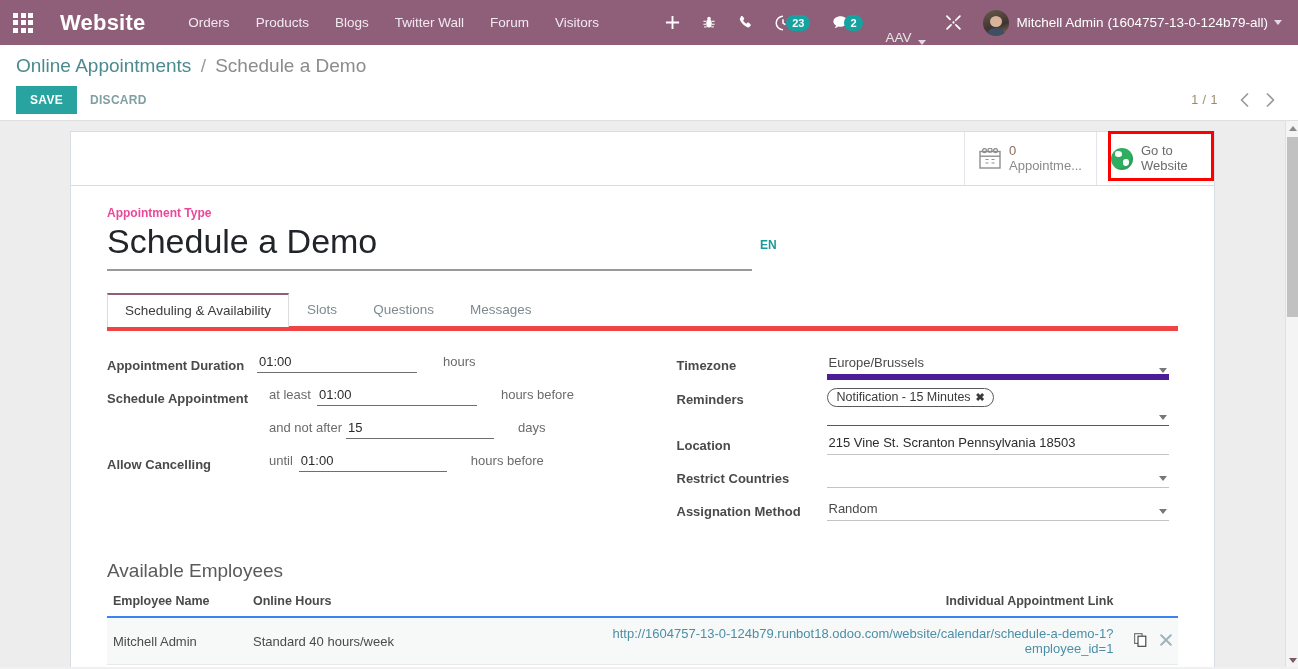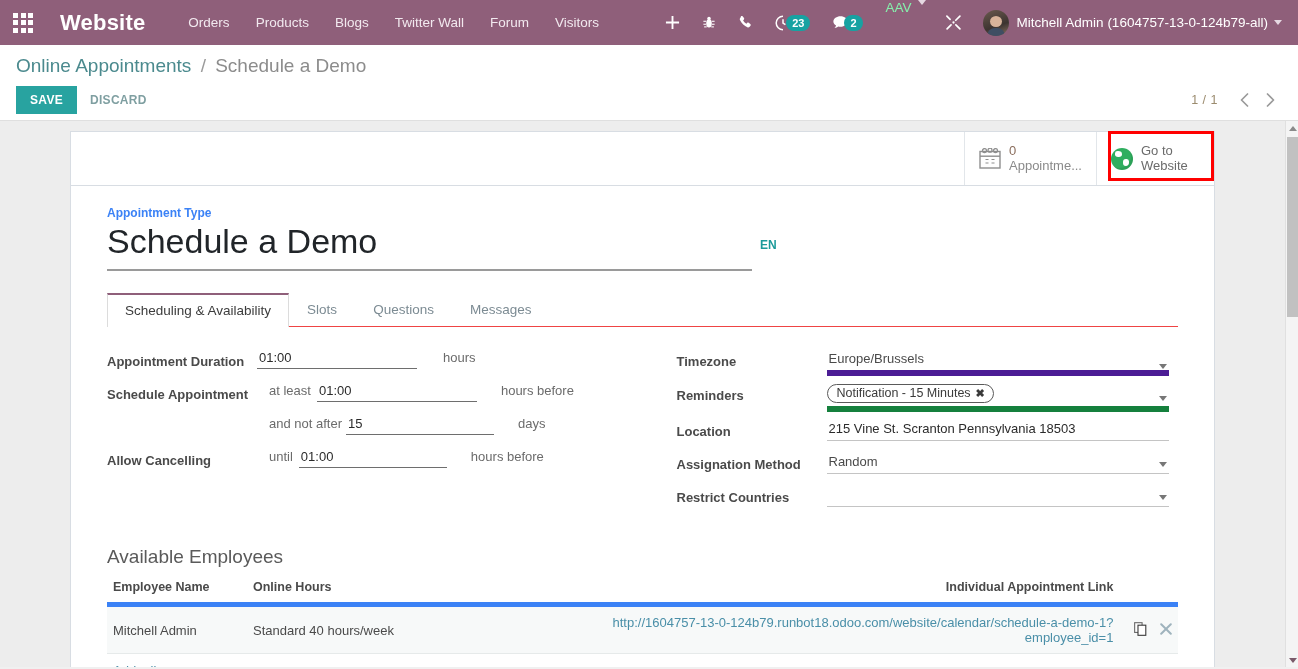--- a/index.html
+++ b/index.html
@@ -40,22 +40,22 @@
     height: 59px; display: flex; align-items: center; justify-content: center;
     padding: 0 11px; cursor: pointer; position: relative; color: #fff;
   }
   .nav-icon svg { display: block; }
   .badge-pill {
     background: #17a2a2; color: #fff; font-size: 11px; font-weight: bold;
     border-radius: 9px; padding: 1px 6px; margin-left: -5px;
     line-height: 14px; height: 16px; display: inline-block;
   }
   .nav-text {
-    font-size: 13.5px; color: #86efac; padding: 0 8px 0 12px;
-    display: flex; align-items: flex-start; height: 45px; cursor: pointer;
+    font-size: 13.5px; color: #e5e5e5; padding: 0 8px 0 12px;
+    display: flex; align-items: flex-end; height: 45px; cursor: pointer;
   }
   .caret-down {
     width: 0; height: 0; border-left: 4px solid transparent;
     border-right: 4px solid transparent; border-top: 5px solid #e6d8e2;
     margin-left: 6px;
   }
   .user-menu {
     display: flex; align-items: center; height: 45px; padding: 0 6px 0 10px;
     cursor: pointer;
   }
@@ -149,37 +149,37 @@
     background:#fff; border-radius: 50% 40% 60% 50%;
   }
   .highlight-box {
     position: absolute; border: 3px solid #f00; pointer-events: none;
     top: -1px; right: 0px; width: 106px; height: 50px; z-index: 5;
   }
 
   
   .title-block { padding: 20px 36px 0 36px; position: relative; }
   .field-label-small {
-    font-size: 12px; font-weight: bold; color: #3b82f6; margin-bottom: 2px;
+    font-size: 12px; font-weight: bold; color: #ec4899; margin-bottom: 2px;
   }
   .title-row { display: flex; align-items: flex-start; }
   .title-input {
     font-size: 34px; color: #212529; font-weight: normal;
     border: none; border-bottom: 2px solid #9a9a9a; outline: none;
     width: 645px; padding: 0 0 8px 0; background: transparent;
     font-family: "Liberation Sans", sans-serif;
   }
   .lang-badge {
     font-size: 12px; color: #1c9a9a; font-weight: bold;
     margin-left: 8px; margin-top: 16px; cursor: pointer;
   }
 
   
   .notebook { margin: 22px 0 0 0; padding: 0 36px; }
-  .tabs { display: flex; border-bottom: 1px solid #ef4444; }
+  .tabs { display: flex; border-bottom: 5px solid #ef4444; }
   .tab {
     font-size: 13.5px; color: #7c8b93; padding: 8px 17px 9px 17px;
     border: 1px solid transparent; border-bottom: none; cursor: pointer;
     background: transparent; margin-bottom: -1px; white-space: nowrap;
   }
   .tab.active {
     color: #3c3c3c; background: #fff;
     border-color: #dcdcdc #dcdcdc #fff #dcdcdc;
     border-top: 2px solid #8f5f7a;
   }
@@ -233,21 +233,21 @@
     font-family: "Liberation Sans", sans-serif;
   }
 
   
   .emp-section { padding: 28px 36px 0 36px; }
   .emp-title { font-size: 19px; color: #5a5a5a; margin-bottom: 12px; font-weight: normal; }
   .emp-table { width: 100%; border-collapse: collapse; }
   .emp-table th {
     font-size: 12.5px; font-weight: bold; color: #4a4a4a;
     text-align: left; padding: 0 6px 8px 6px;
-    border-bottom: 5px solid #3b82f6;
+    border-bottom: 2px solid #3b82f6;
   }
   .emp-table th.right { text-align: right; }
   .emp-table td {
     font-size: 13px; color: #4a4a4a; padding: 8px 6px;
     background: #f7f9f9; border-bottom: 1px solid #e6eaea;
   }
   .emp-link { color: #4a8fa8; text-decoration: none; font-size: 13px; cursor: pointer; }
   .cell-link { text-align: right; }
   .row-icons { width: 56px; text-align: right; white-space: nowrap; }
   .ico-copy, .ico-del { display: inline-block; margin-left: 9px; cursor: pointer; vertical-align: middle; }
@@ -479,48 +479,48 @@
             <div class="fgroup">
               <div class="flabel flabel-r">Timezone</div>
               <div class="sel-wrap">
                 <input class="sel-field sel-line-dark" value="Europe/Brussels" style="">
                 <span class="sel-caret"></span>
               </div>
             </div>
 
             <div class="fgroup">
               <div class="flabel flabel-r">Reminders</div>
-              <div class="sel-wrap" style="padding-bottom:3px; border-bottom:6px solid #15803d;">
+              <div class="sel-wrap" style="padding-bottom:18px; border-bottom:1px solid #15803d;">
                 <span class="tag-pill">
                   <span>Notification - 15 Minutes</span>
                   <span class="tag-x">✖</span>
                 </span>
                 <span class="sel-caret" style="bottom:5px"></span>
               </div>
             </div>
 
             <div class="fgroup">
               <div class="flabel flabel-r">Location</div>
               <div class="sel-wrap">
                 <input class="loc-input" value="215 Vine St. Scranton Pennsylvania 18503" style="">
               </div>
             </div>
 
             <div class="fgroup">
+              <div class="flabel flabel-r">Restrict Countries</div>
+              <div class="sel-wrap">
+                <input class="sel-field sel-line-light" value="" style="">
+                <span class="sel-caret"></span>
+              </div>
+            </div>
+
+            <div class="fgroup">
               <div class="flabel flabel-r">Assignation Method</div>
               <div class="sel-wrap">
                 <input class="sel-field sel-line-light" value="Random" style="">
-                <span class="sel-caret"></span>
-              </div>
-            </div>
-
-            <div class="fgroup">
-              <div class="flabel flabel-r">Restrict Countries</div>
-              <div class="sel-wrap">
-                <input class="sel-field sel-line-light" value="" style="">
                 <span class="sel-caret"></span>
               </div>
             </div>
           </div>
         </div>
 
         <div class="emp-section">
           <div class="emp-title">Available Employees</div>
           <table class="emp-table">
             <thead>

